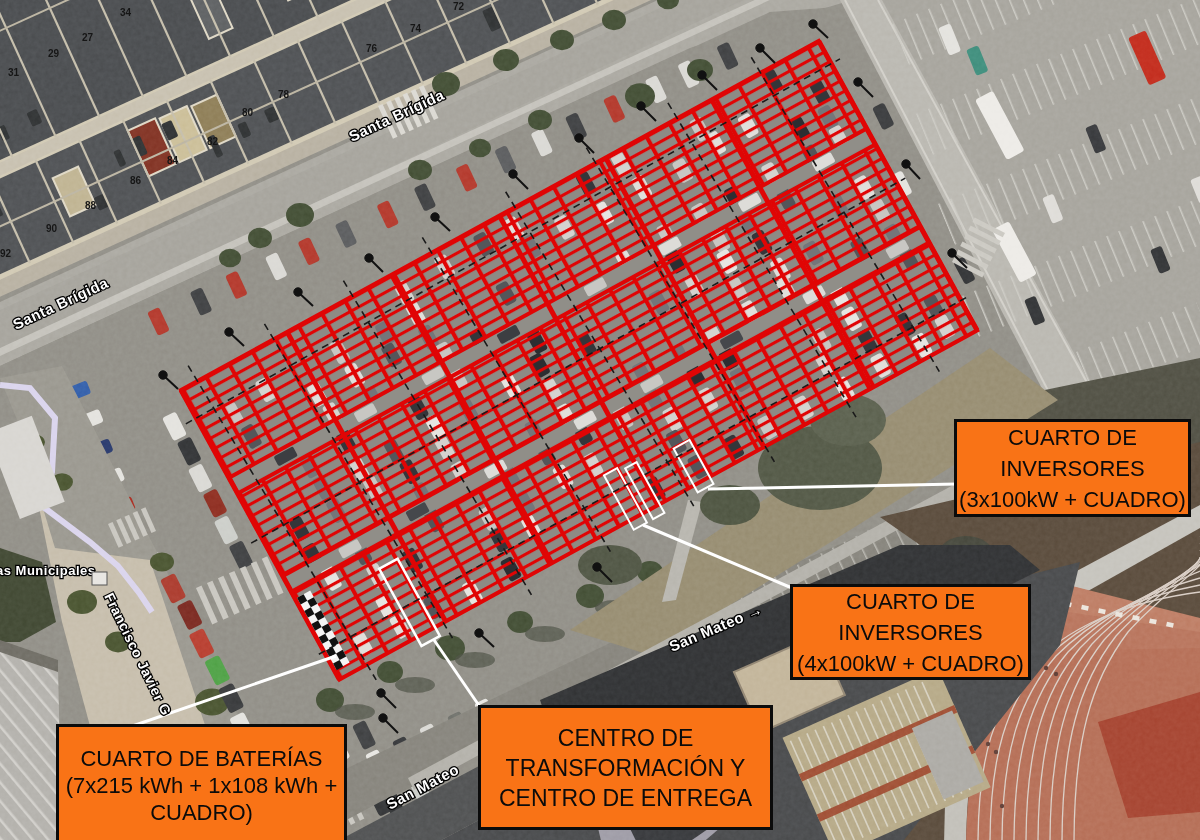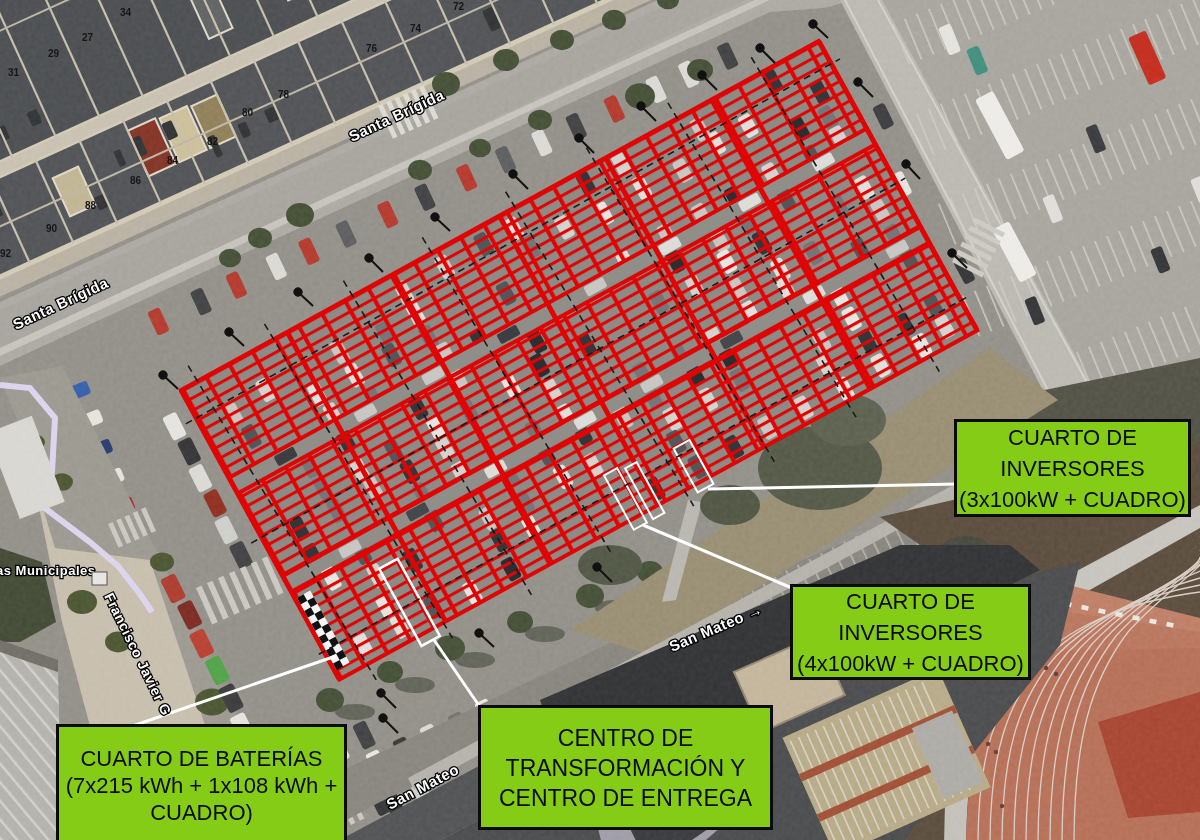--- a/index.html
+++ b/index.html
@@ -1,15 +1,15 @@
 <!DOCTYPE html>
 <html><head><meta charset="utf-8"><style>
 html,body{margin:0;padding:0;width:1200px;height:840px;overflow:hidden;background:#908e88;}
 body{font-family:"Liberation Sans",sans-serif;position:relative;}
-.lbl{position:absolute;background:#84cc16;border:3px solid #0b0b0b;color:#0b0b0b;text-align:center;display:flex;flex-direction:column;justify-content:center;box-sizing:border-box;}
+.lbl{position:absolute;background:#f97316;border:3px solid #0b0b0b;color:#0b0b0b;text-align:center;display:flex;flex-direction:column;justify-content:center;box-sizing:border-box;}
 .st{font-weight:bold;fill:#fff;stroke:#000;stroke-width:2.6px;paint-order:stroke;letter-spacing:0.5px;}
 .hn{font-size:10px;fill:#161616;font-weight:bold;}
 </style></head><body>
 <svg width="1200" height="840" viewBox="0 0 1200 840" xmlns="http://www.w3.org/2000/svg">
 <defs>
 <pattern id="redgrid" width="26.4" height="11" patternUnits="userSpaceOnUse">
 <rect x="0" y="0" width="4.1" height="11" fill="#e00505"></rect>
 <rect x="0" y="0" width="26.4" height="3.1" fill="#e00505"></rect>
 </pattern>
 <filter id="grain">

